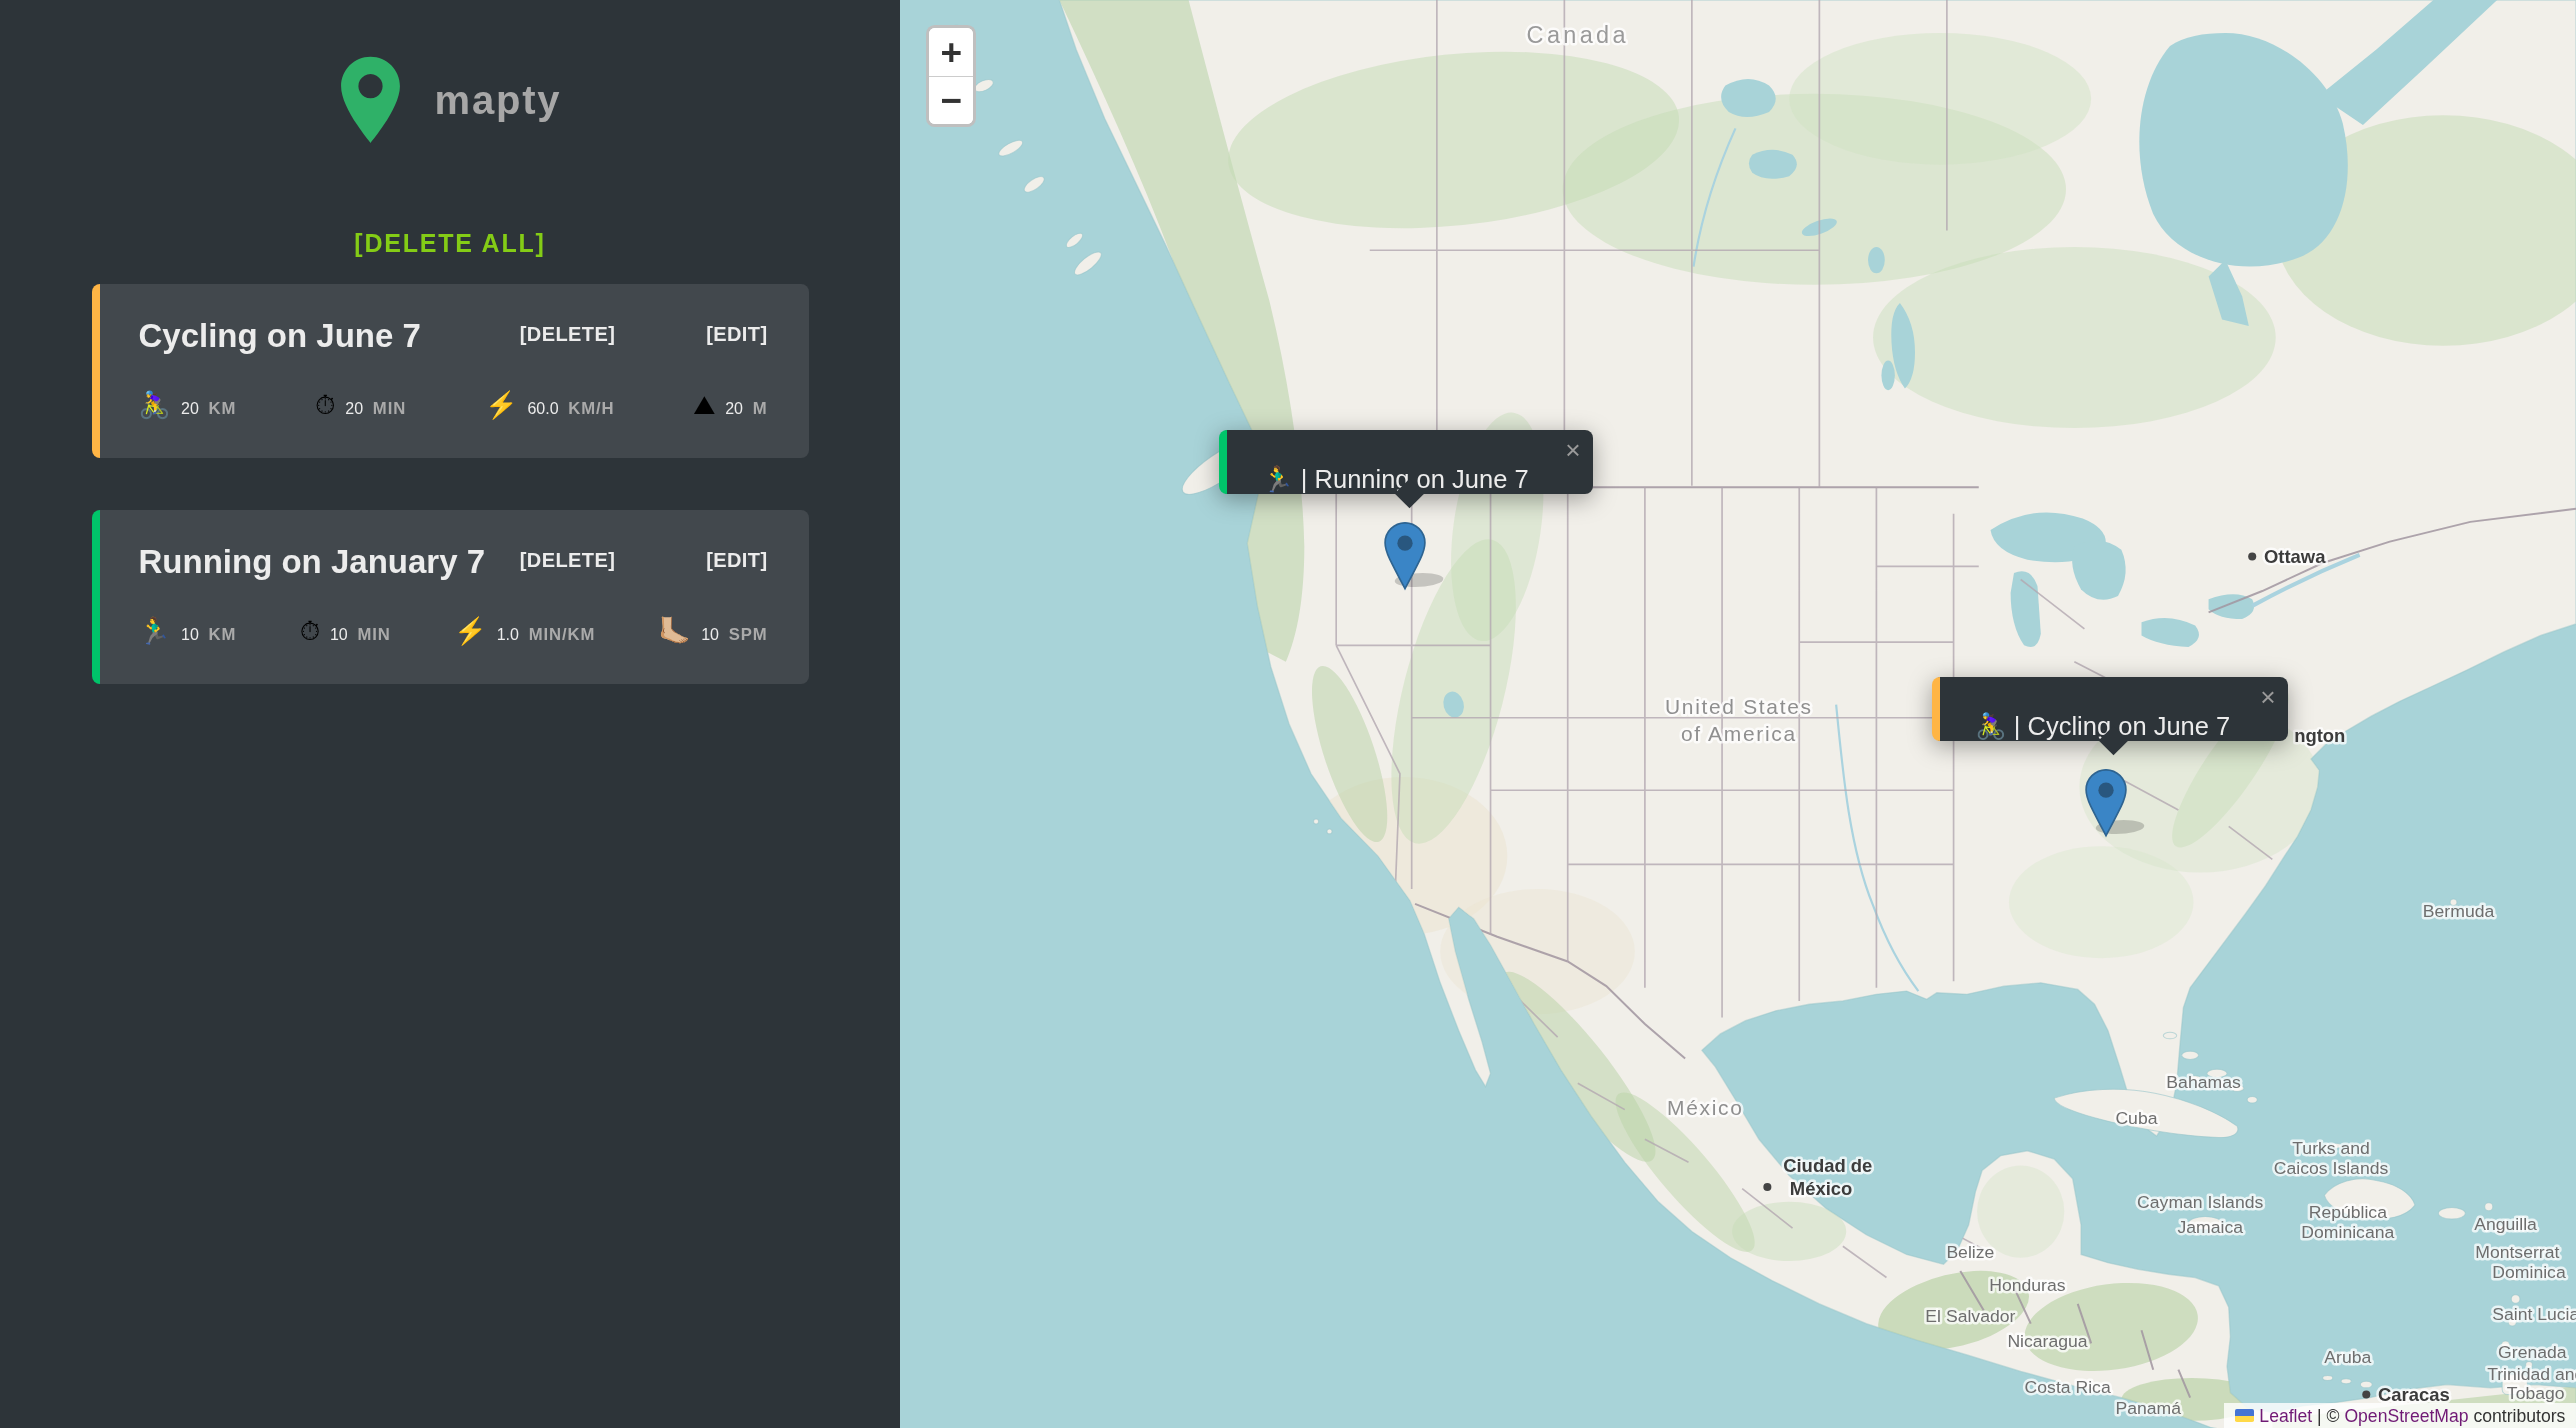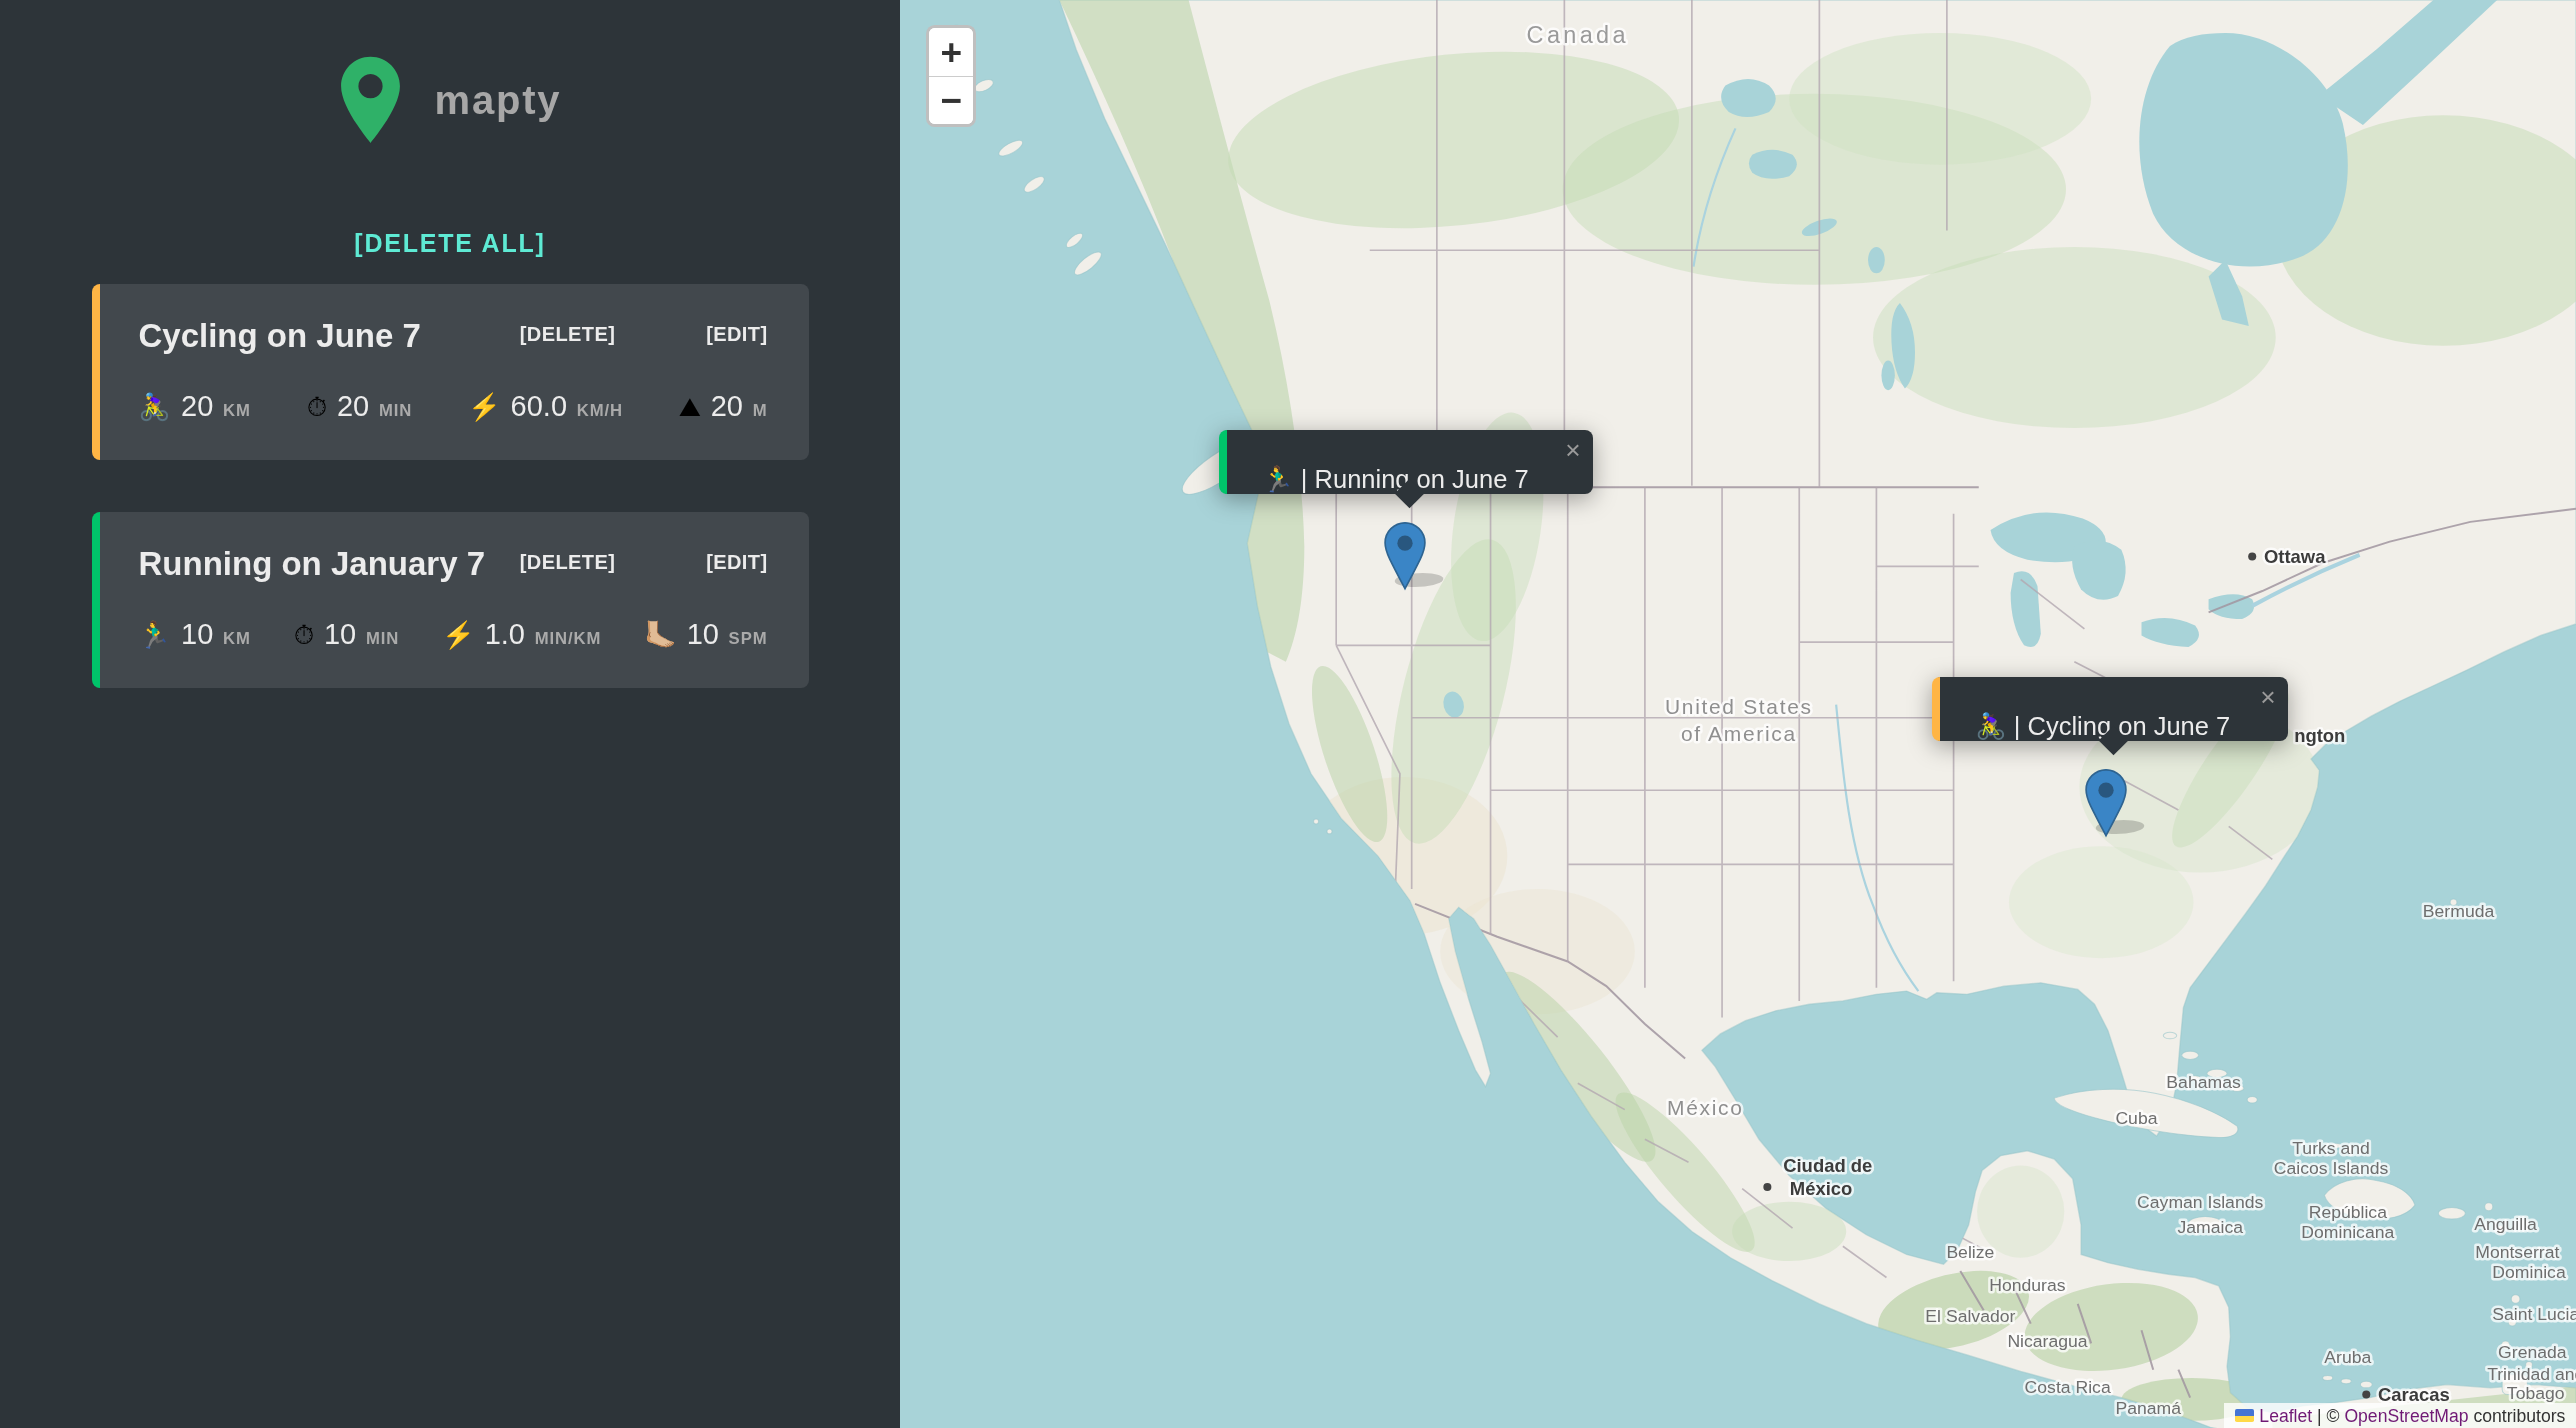--- a/index.html
+++ b/index.html
@@ -5,33 +5,33 @@
   *{margin:0;padding:0;box-sizing:border-box}
   html,body{width:2576px;height:1429px;overflow:hidden;background:#2d3439;
     font-family:"Liberation Sans",sans-serif;-webkit-user-select:none;user-select:none}
 
   
   .sidebar{position:absolute;left:0;top:0;width:900px;height:1429px;background:#2d3439;
     display:flex;flex-direction:column;align-items:center;z-index:50}
   .logo{display:flex;align-items:center;gap:33px;margin-top:55px}
   .logo-pin{width:63px;height:90px}
   .logo-text{font-size:40px;font-weight:700;color:#a7a7a7;letter-spacing:1.8px}
-  .delete-all{margin-top:84px;font-size:25px;font-weight:700;color:#5eead4;letter-spacing:1.8px;cursor:pointer}
+  .delete-all{margin-top:84px;font-size:25px;font-weight:700;color:#84cc16;letter-spacing:1.8px;cursor:pointer}
   .workouts{margin-top:26.4px;display:flex;flex-direction:column;gap:52px}
   .workout{width:717px;background:#42484d;border-radius:8px;padding:33px 41px 37px 39px;cursor:pointer}
   .workout.cycling{border-left:8px solid #ffb545}
   .workout.running{border-left:8px solid #00c46a}
   .workout-head{display:flex;align-items:flex-start}
   .workout-title{flex:1;font-size:33px;font-weight:700;color:#ececec}
   .workout-btn{font-size:20px;font-weight:700;color:#ececec;cursor:pointer;margin-top:5.3px;letter-spacing:0.4px}
   .workout-btn.delete{margin-right:91px}
   .workout-details{display:flex;justify-content:space-between;margin-top:35px;align-items:baseline}
   .detail{display:flex;align-items:baseline;gap:9.7px}
   .detail-icon{font-size:26.4px}
-  .detail-value{font-size:29px;color:#ececec}
+  .detail-value{font-size:16px;color:#ececec}
   .detail-unit{font-size:16.7px;font-weight:800;color:#aaa;letter-spacing:0.9px}
 
   
   .map{position:absolute;left:900px;top:0;width:1676px;height:1429px;background:#a8d3d8;overflow:hidden;cursor:grab}
   svg.tiles{position:absolute;inset:0;width:100%;height:100%;display:block}
   svg.tiles text{font-family:"Liberation Sans",sans-serif}
   .lbl{paint-order:stroke;stroke:#ffffff;stroke-width:3px;stroke-opacity:.75;stroke-linejoin:round}
   .lbl-big{font-size:14px;fill:#9a9a9a;letter-spacing:2px}
   .lbl-country{font-size:12.5px;fill:#8f8f8f;letter-spacing:1px}
   .lbl-area{font-size:10.5px;fill:#6e6e6e}

